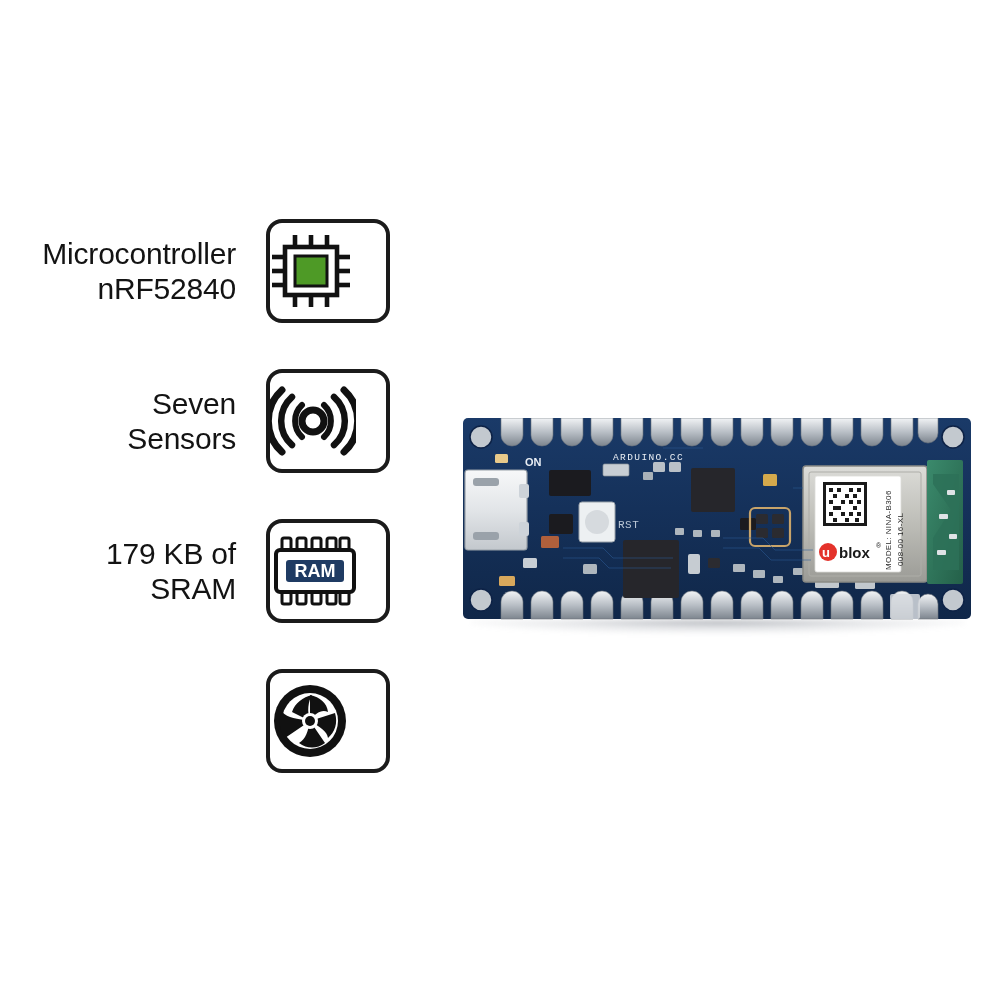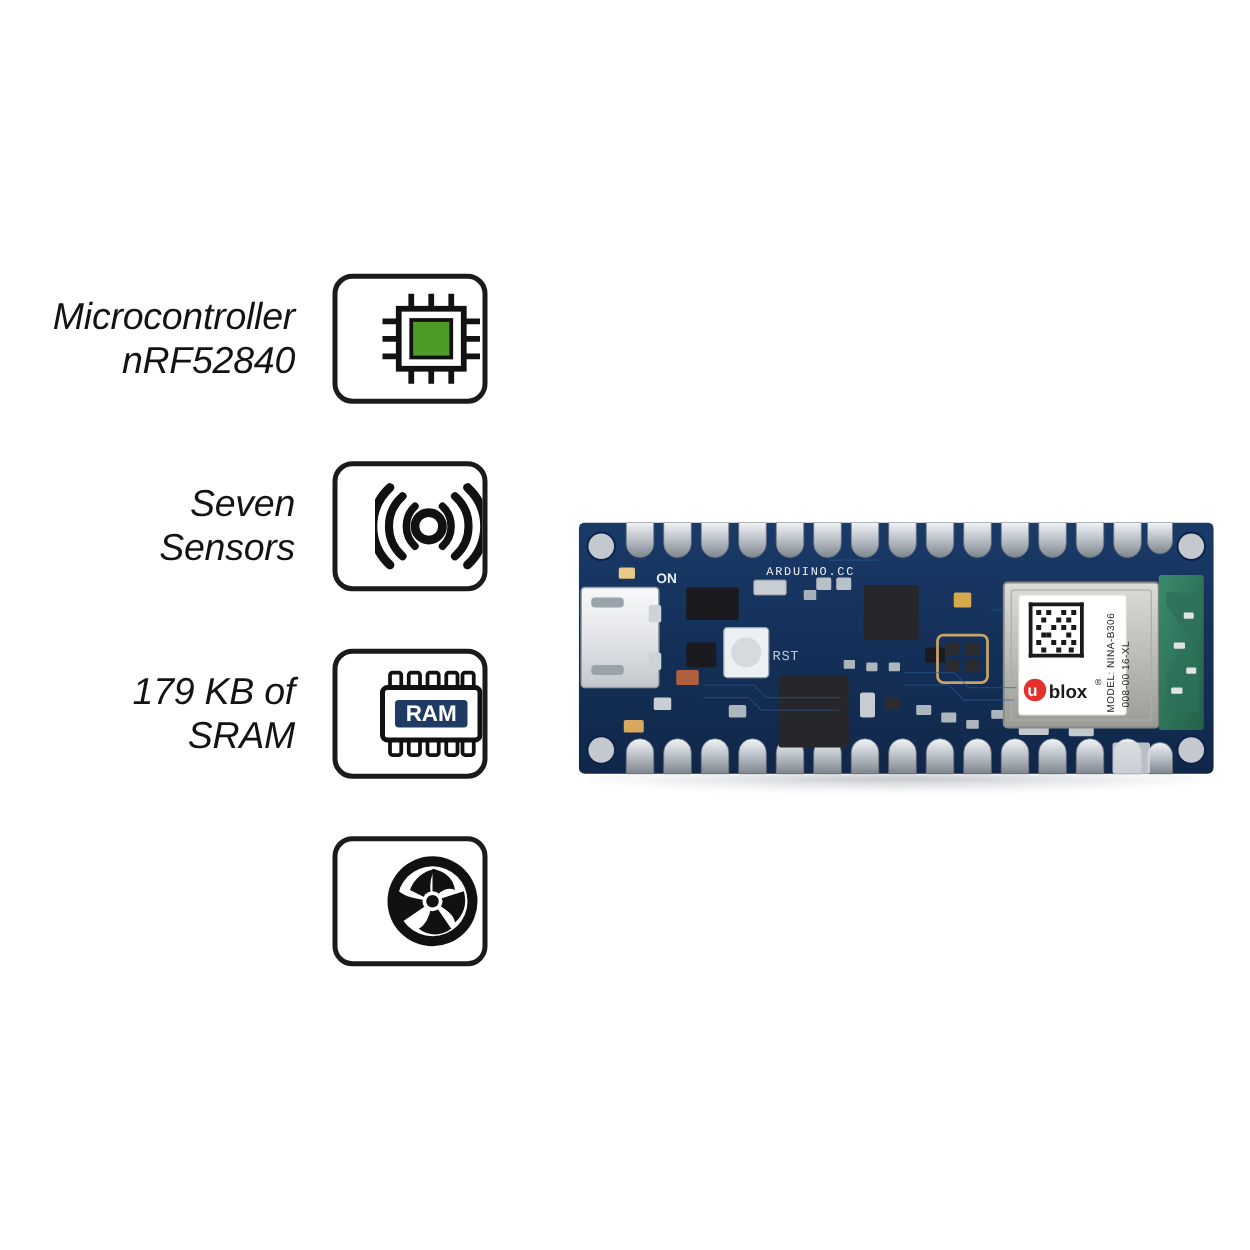--- a/index.html
+++ b/index.html
@@ -31,35 +31,34 @@
     justify-content: flex-end;
   }
   .feature-text {
     text-align: right;
     font-size: 30px;
     line-height: 1.18;
     color: #131313;
     letter-spacing: -0.2px;
     padding-right: 30px;
     white-space: nowrap;
-    font-style: italic;
   }
   .feature-text .line2 { display: block; }
 
   .icon-box {
     width: 124px;
     height: 104px;
     min-width: 124px;
     box-sizing: border-box;
     border: 4px solid #1b1b1b;
     border-radius: 16px;
     background: #ffffff;
     display: flex;
     align-items: center;
-    justify-content: flex-end;
+    justify-content: flex-start;
     margin-right: 10px;
   }
   .icon-box svg { display: block; }
 
   
   #board-figure {
     position: absolute;
     left: 463px;
     top: 418px;
     width: 510px;

